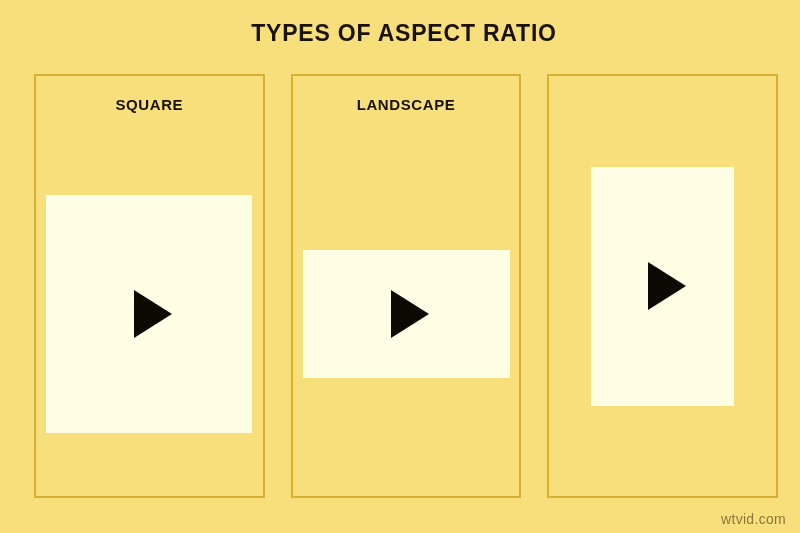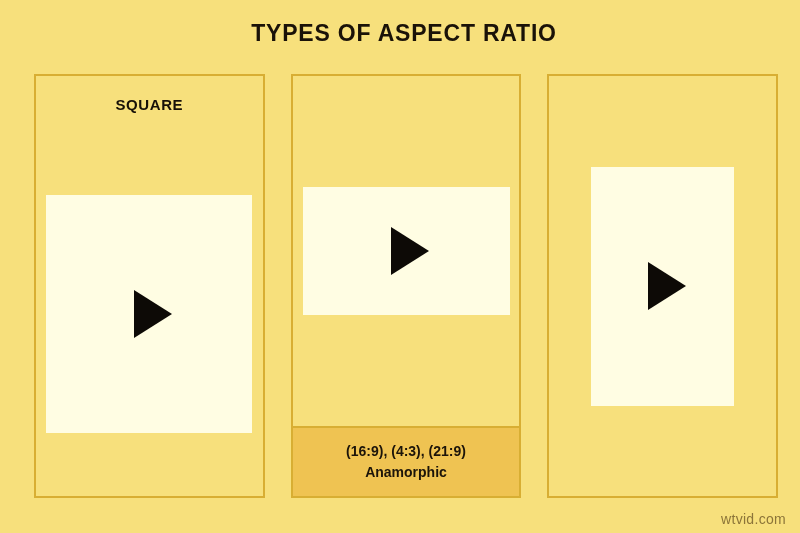--- a/index.html
+++ b/index.html
@@ -151,28 +151,25 @@
     <div class="card">
       <div class="card-header">SQUARE</div>
       <div class="card-body">
         <div class="screen screen--square">
           <div class="play-triangle"></div>
         </div>
       </div>
     </div>
 
     <div class="card">
+      <div class="card-header">LANDSCAPE</div>
       <div class="card-body">
         <div class="screen screen--landscape">
           <div class="play-triangle"></div>
         </div>
-      </div>
-      <div class="card-footer">
-        <div class="footer-line">(16:9), (4:3), (21:9)</div>
-        <div class="footer-line">Anamorphic</div>
       </div>
     </div>
 
     <div class="card">
       <div class="card-body">
         <div class="screen screen--vertical">
           <div class="play-triangle"></div>
         </div>
       </div>
     </div>

